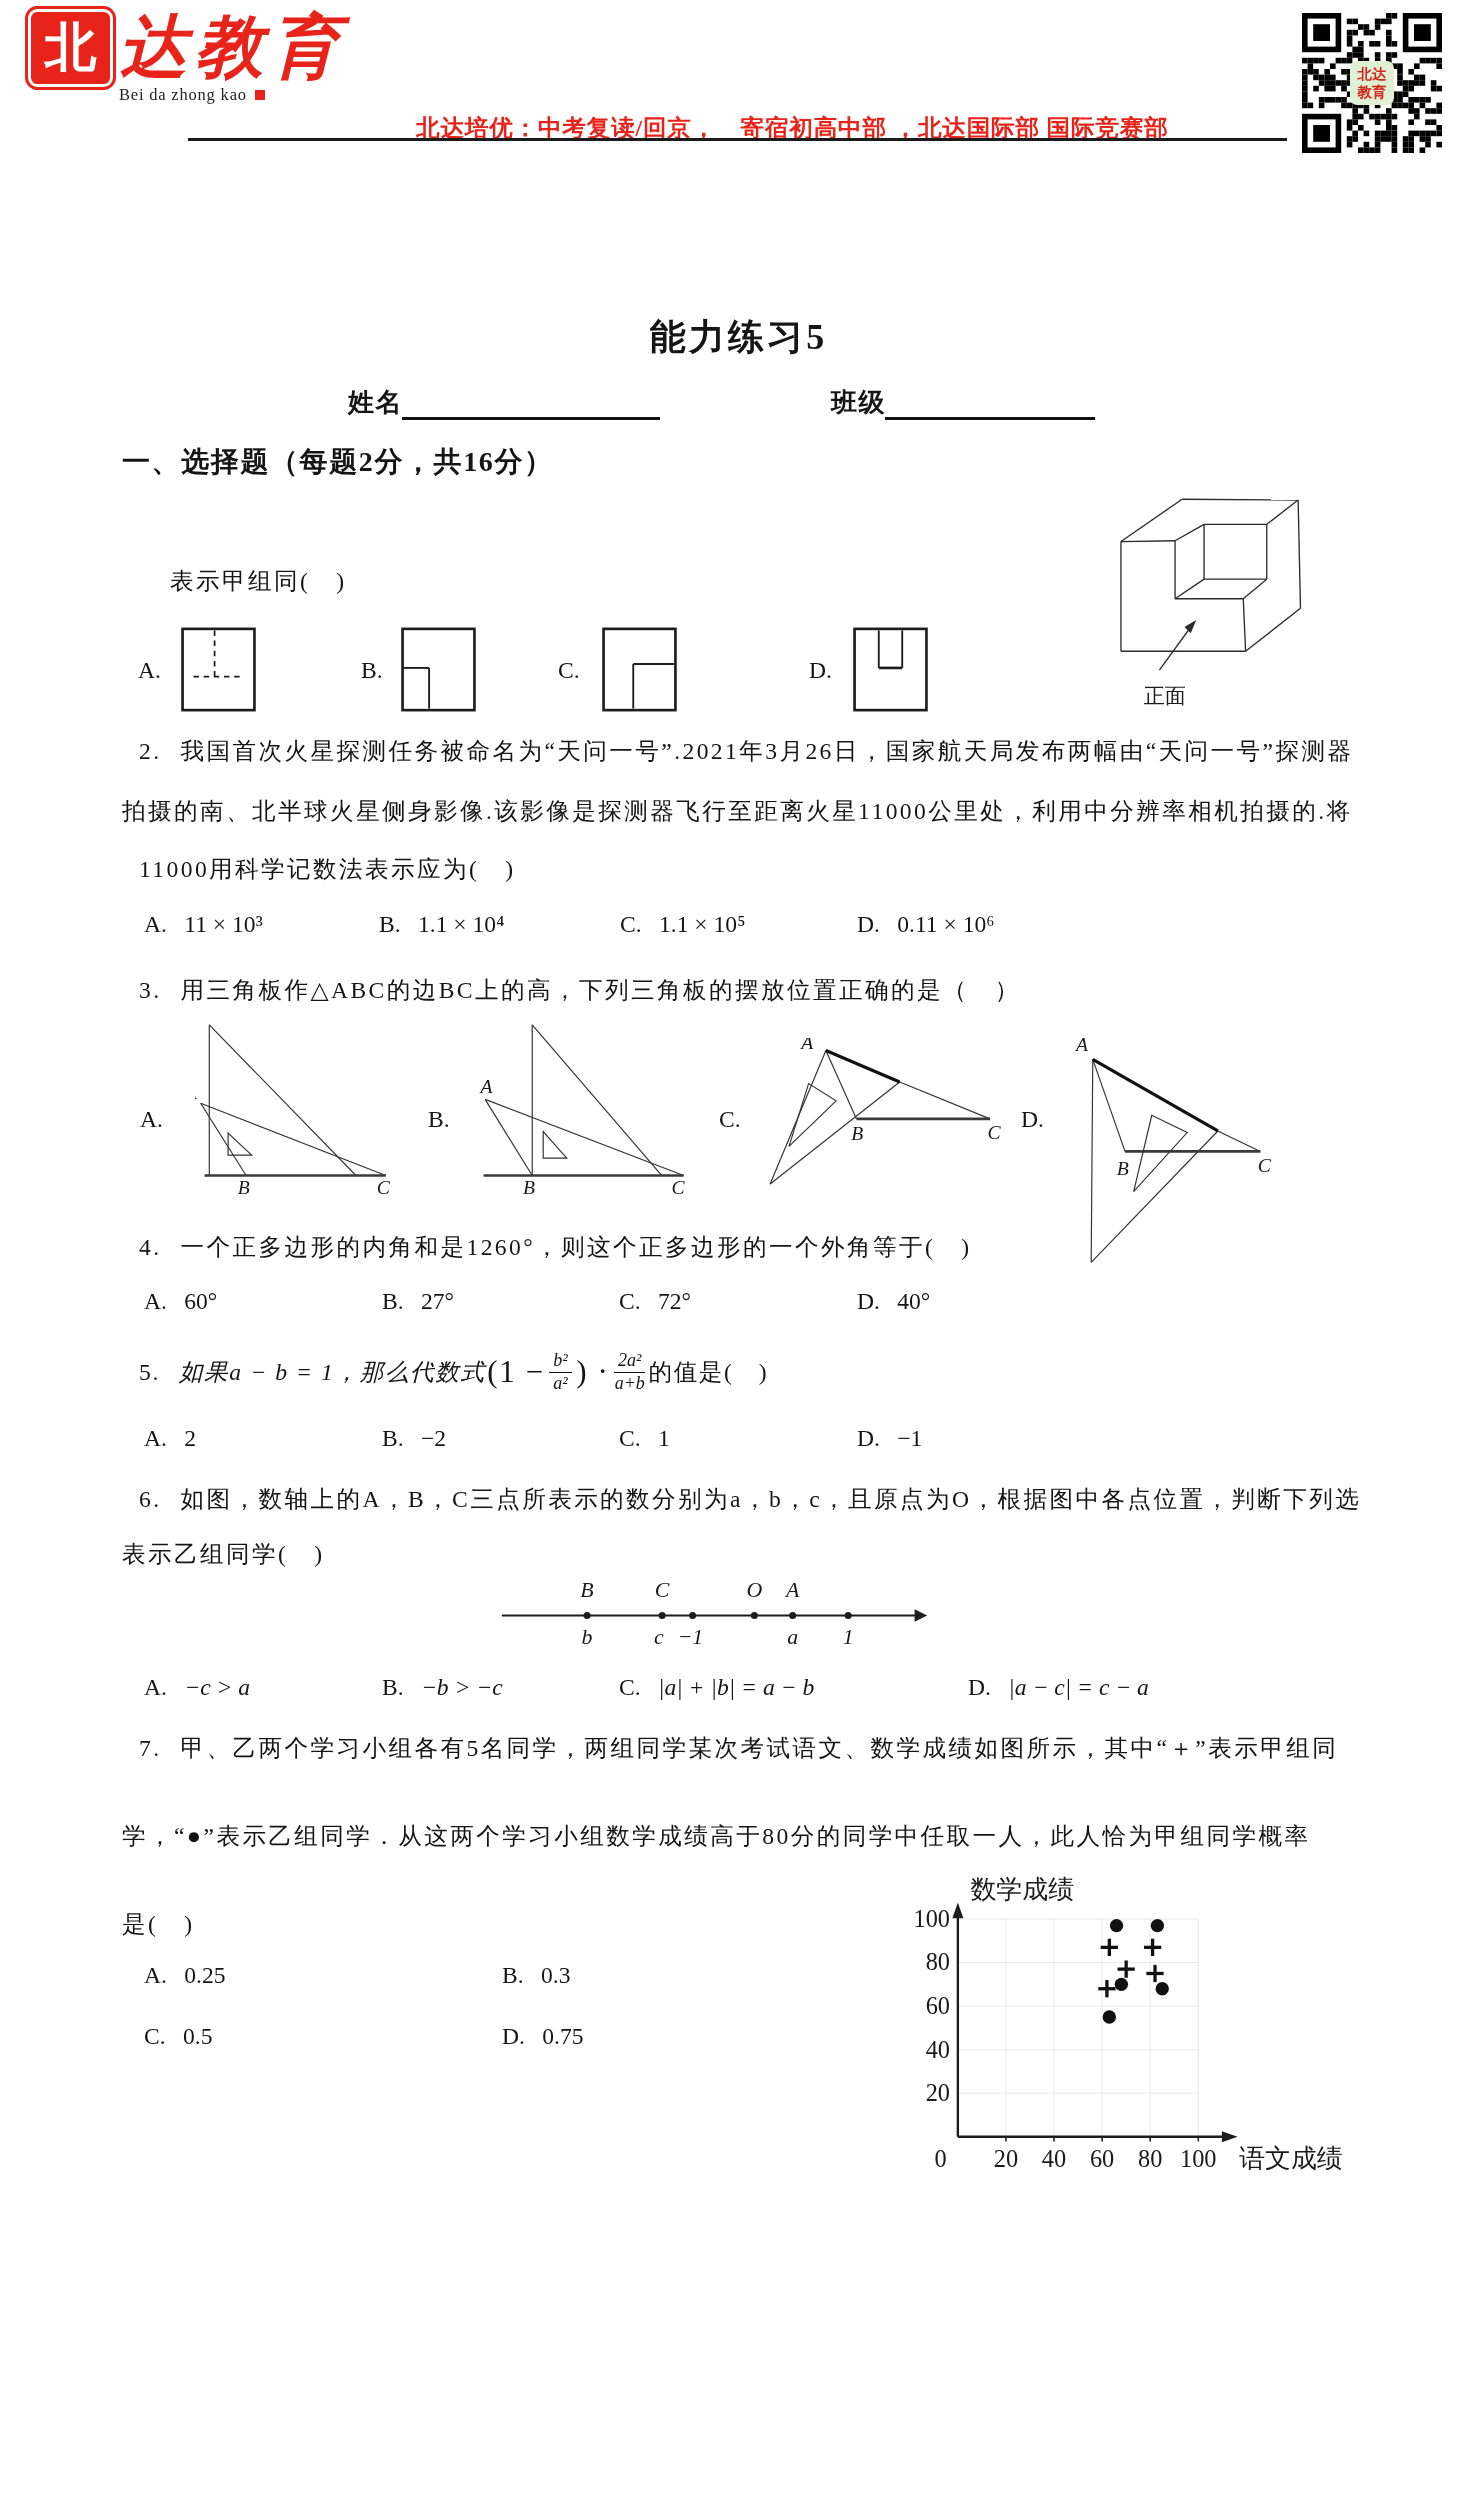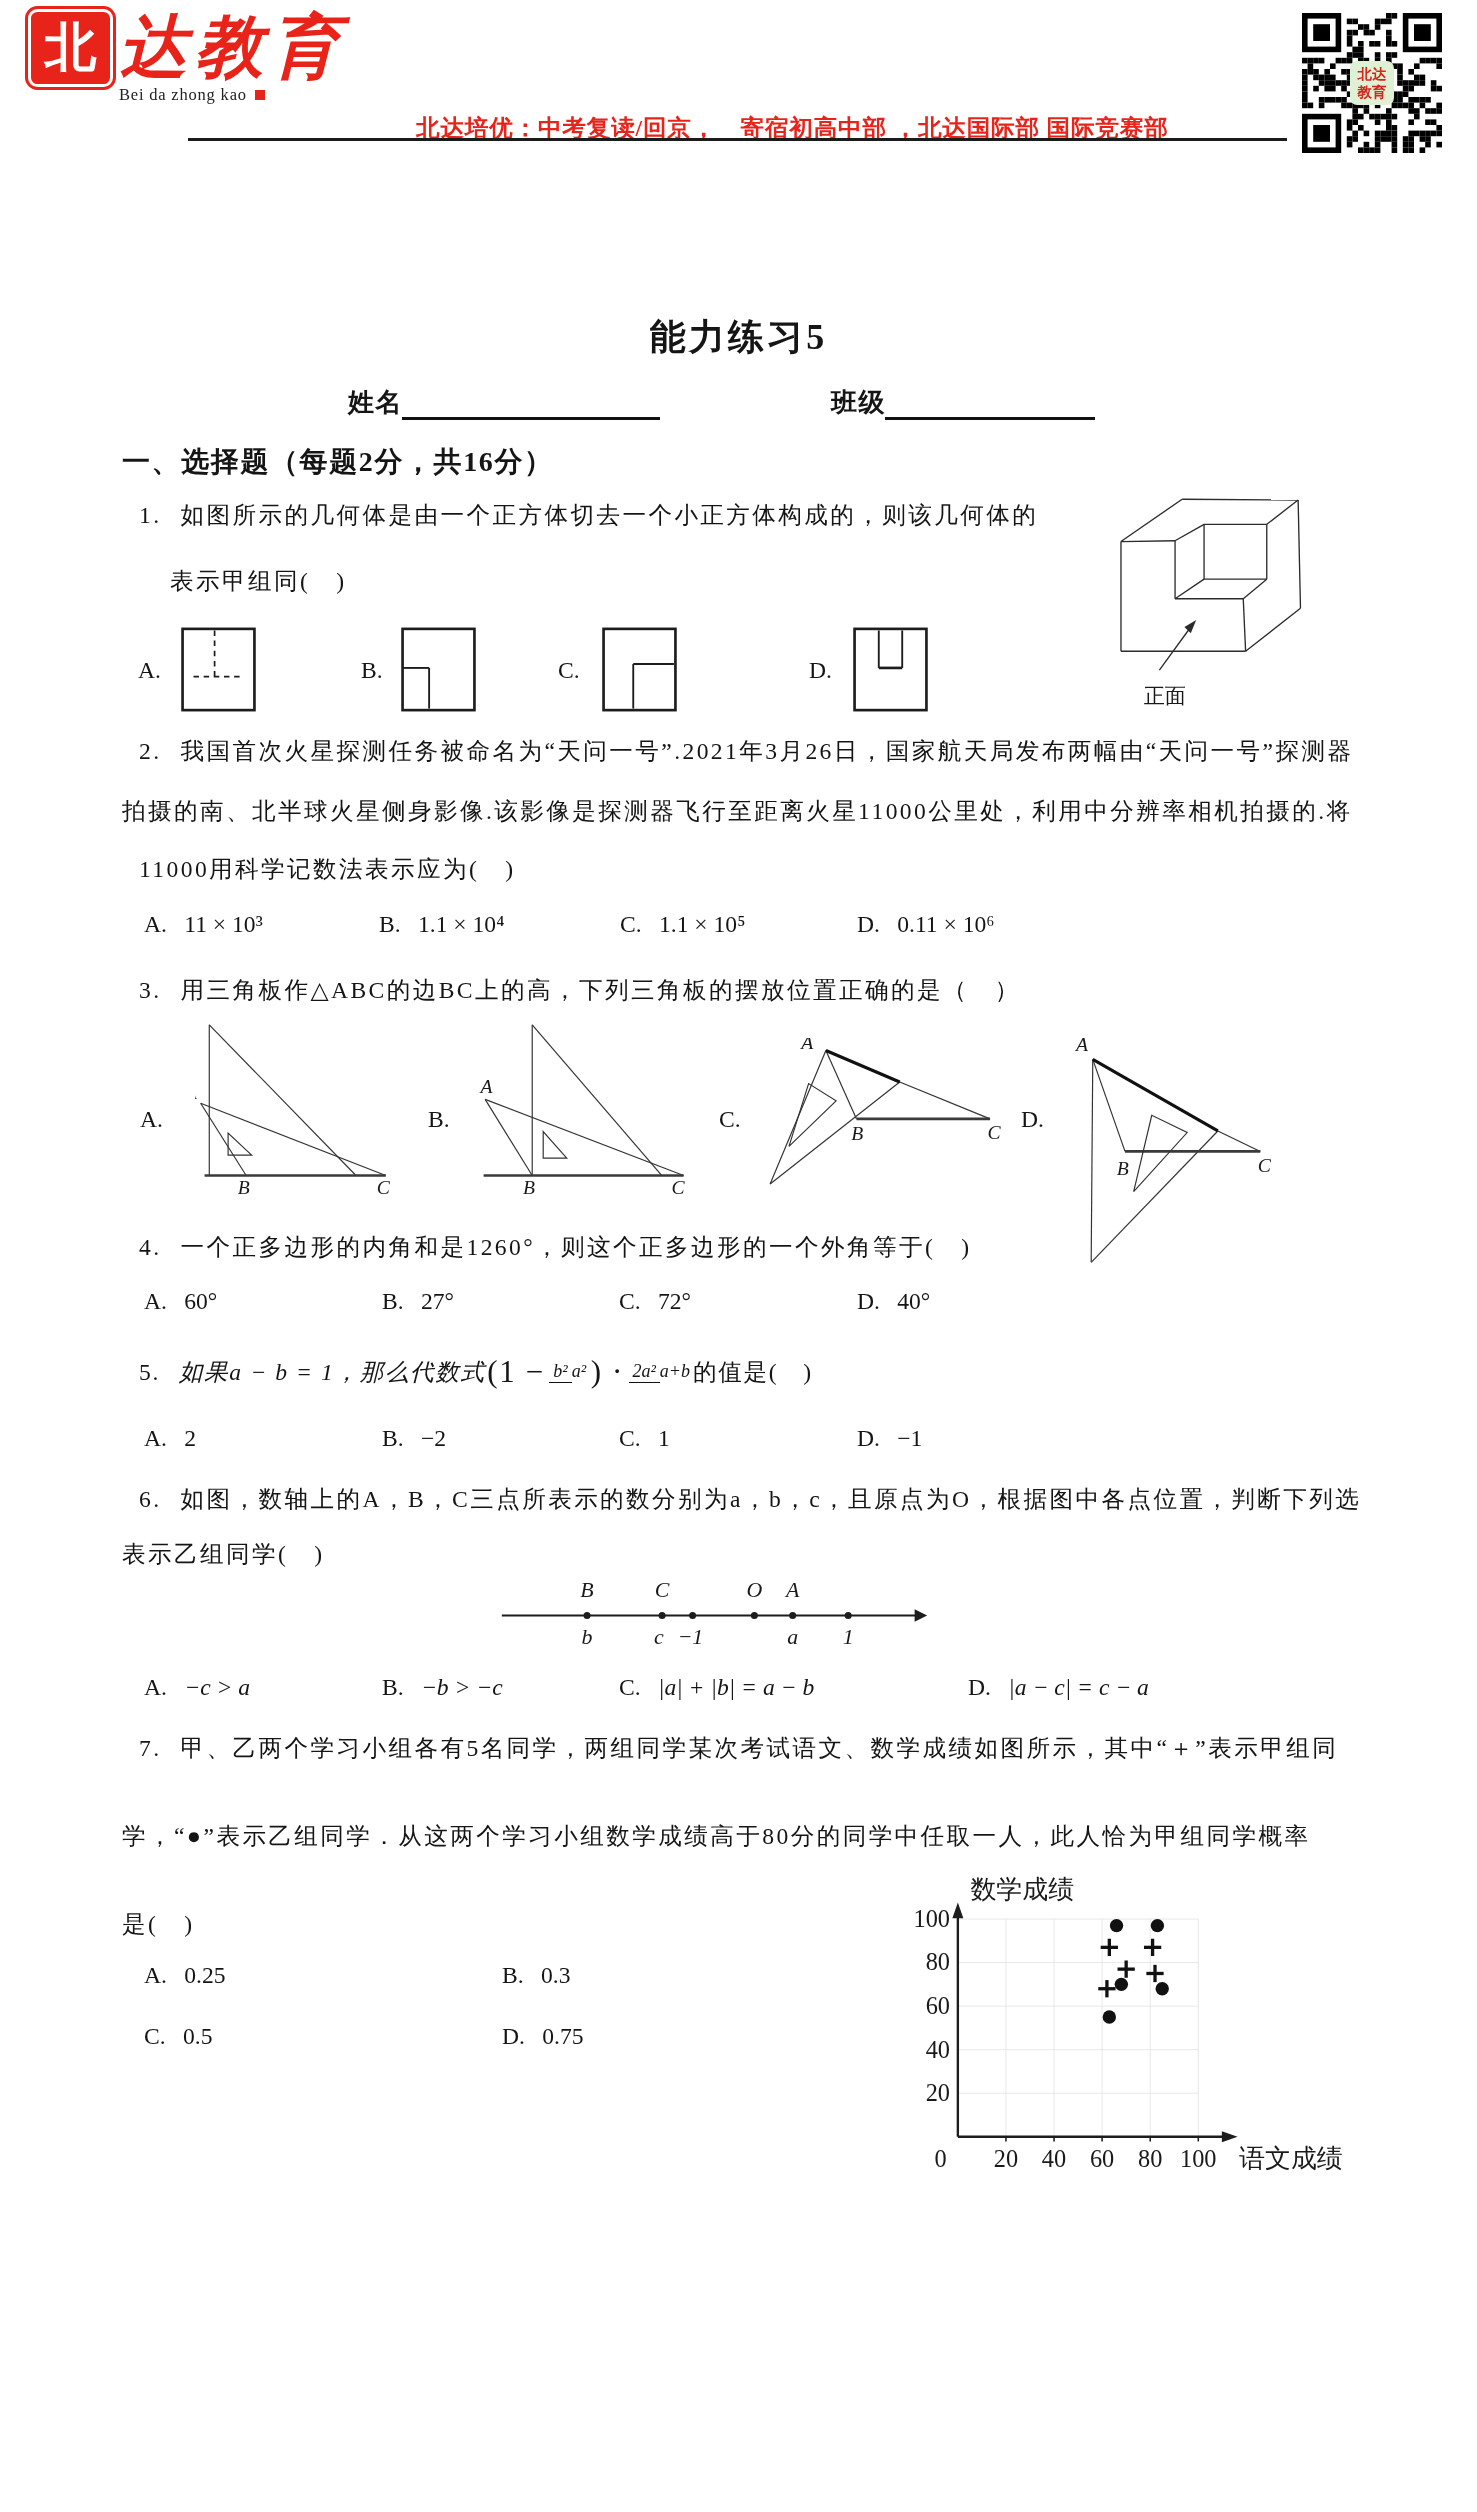--- a/index.html
+++ b/index.html
@@ -24,21 +24,21 @@
   .uline{height:3.1px;background:#111;}
   .sect{left:122px;top:443px;font-size:28px;font-weight:bold;letter-spacing:1.6px;}
   
   .qline{font-size:23.6px;letter-spacing:2.4px;white-space:nowrap;}
   .qnum{margin-right:19px;}
   .opt{font-size:23.6px;white-space:nowrap;}
   .olab{margin-right:17.3px;}
   .it{font-style:italic;}
   
   .mathrow{display:flex;align-items:center;font-size:23.6px;letter-spacing:1.6px;}
-  .frac{display:inline-flex;align-items:center;font-size:18px;
+  .frac{display:inline-flex;flex-direction:column;align-items:center;font-size:18px;
         font-style:italic;line-height:1.2;margin:0 3.1px;vertical-align:middle;letter-spacing:0;}
   .frac .fnum{border-bottom:1.6px solid #111;padding:0 3.9px;}
   .mparen{font-size:31px;font-weight:400;margin:0 1.6px;}
   svg{display:block;}
   text{font-family:"Liberation Serif","DejaVu Serif",serif;}
 </style>
 </head>
 <body>
 
 <div class="page">
@@ -257,23 +257,20 @@
       <text x="87.5" y="105" font-size="18" text-anchor="middle" fill="#d4261c" font-weight="bold">教育</text>
     </svg>
 
   <div class="abs title">能力练习5</div>
   <span class="abs nlabel" style="left:348px;top:385px">姓名</span>
   <span class="abs uline" style="left:402px;top:417px;width:258px"></span>
   <span class="abs nlabel" style="left:831px;top:385px">班级</span>
   <span class="abs uline" style="left:885px;top:417px;width:210px"></span>
   <div class="abs sect">一、选择题（每题2分，共16分）</div>
 
-  <div class="abs qline" style="left:139px;top:499px">
-    <span class="qnum">1.</span><span>如图所示的几何体是由一个正方体切去一个小正方体构成的，则该几何体的</span>
-  </div>
   <div class="abs qline" style="left:170px;top:565px">表示甲组同(　)</div>
   <svg id="fig-cube" class="abs" style="left:1084px;top:471px" width="353" height="243" viewBox="0 0 450 310">
       <line x1="47" y1="90" x2="125" y2="36" stroke="#2b2b2b" stroke-width="1.7"></line>
       <line x1="125" y1="36" x2="273" y2="37" stroke="#2b2b2b" stroke-width="1.7"></line>
       <line x1="273" y1="37" x2="276" y2="175" stroke="#2b2b2b" stroke-width="1.7"></line>
       <line x1="276" y1="175" x2="206" y2="230" stroke="#2b2b2b" stroke-width="1.7"></line>
       <line x1="206" y1="230" x2="47" y2="230" stroke="#2b2b2b" stroke-width="1.7"></line>
       <line x1="47" y1="230" x2="47" y2="90" stroke="#2b2b2b" stroke-width="1.7"></line>
       <line x1="47" y1="90" x2="116" y2="89" stroke="#2b2b2b" stroke-width="1.7"></line>
       <line x1="116" y1="89" x2="116" y2="163" stroke="#2b2b2b" stroke-width="1.7"></line>

